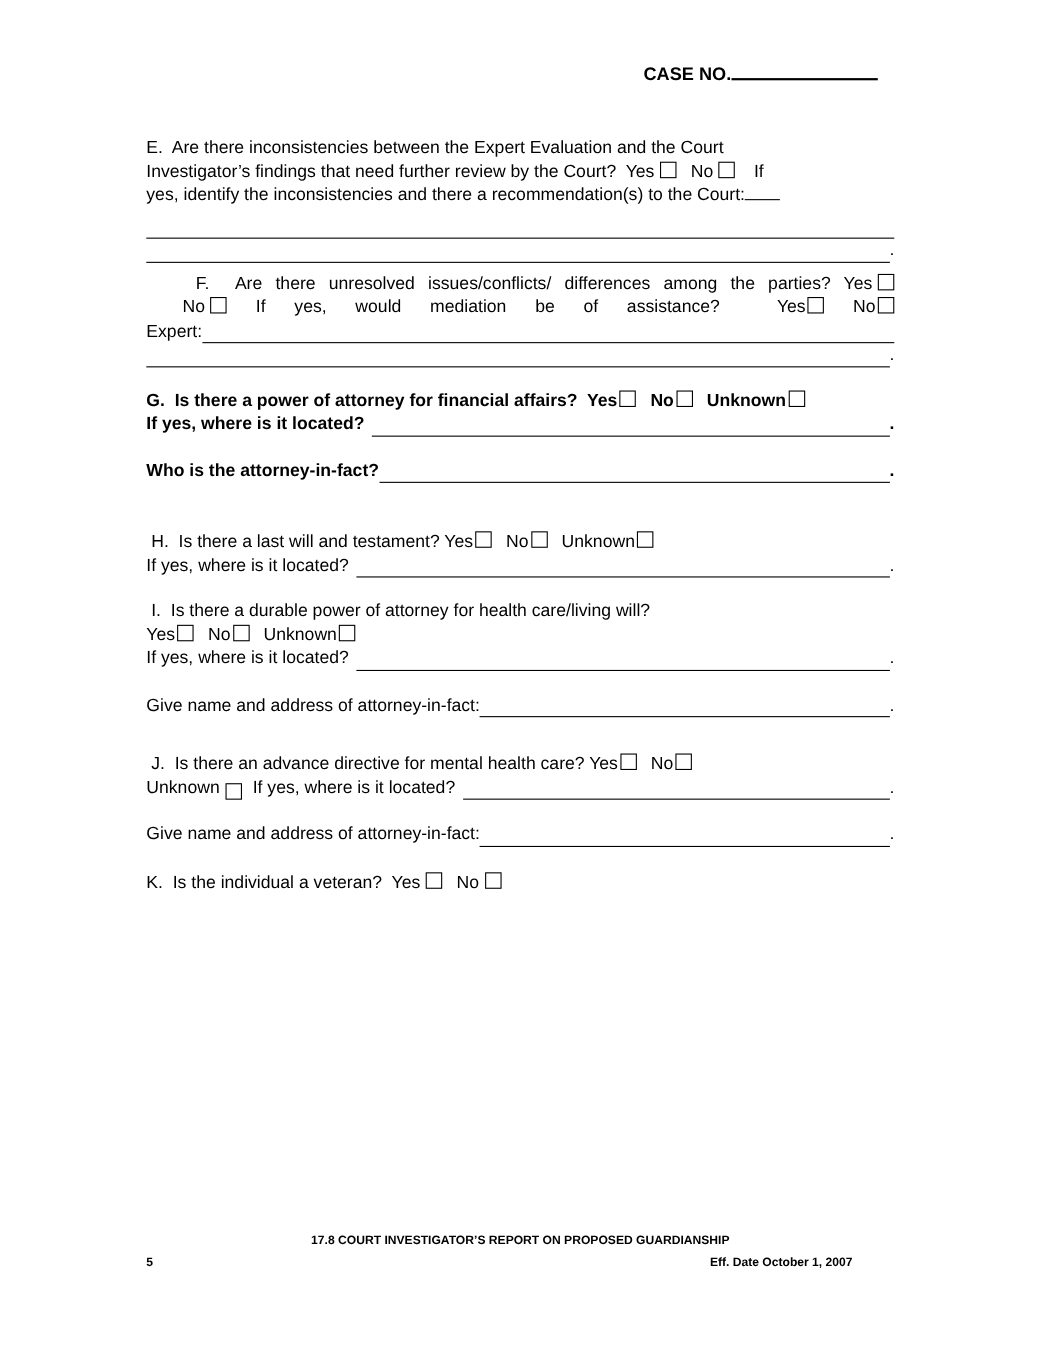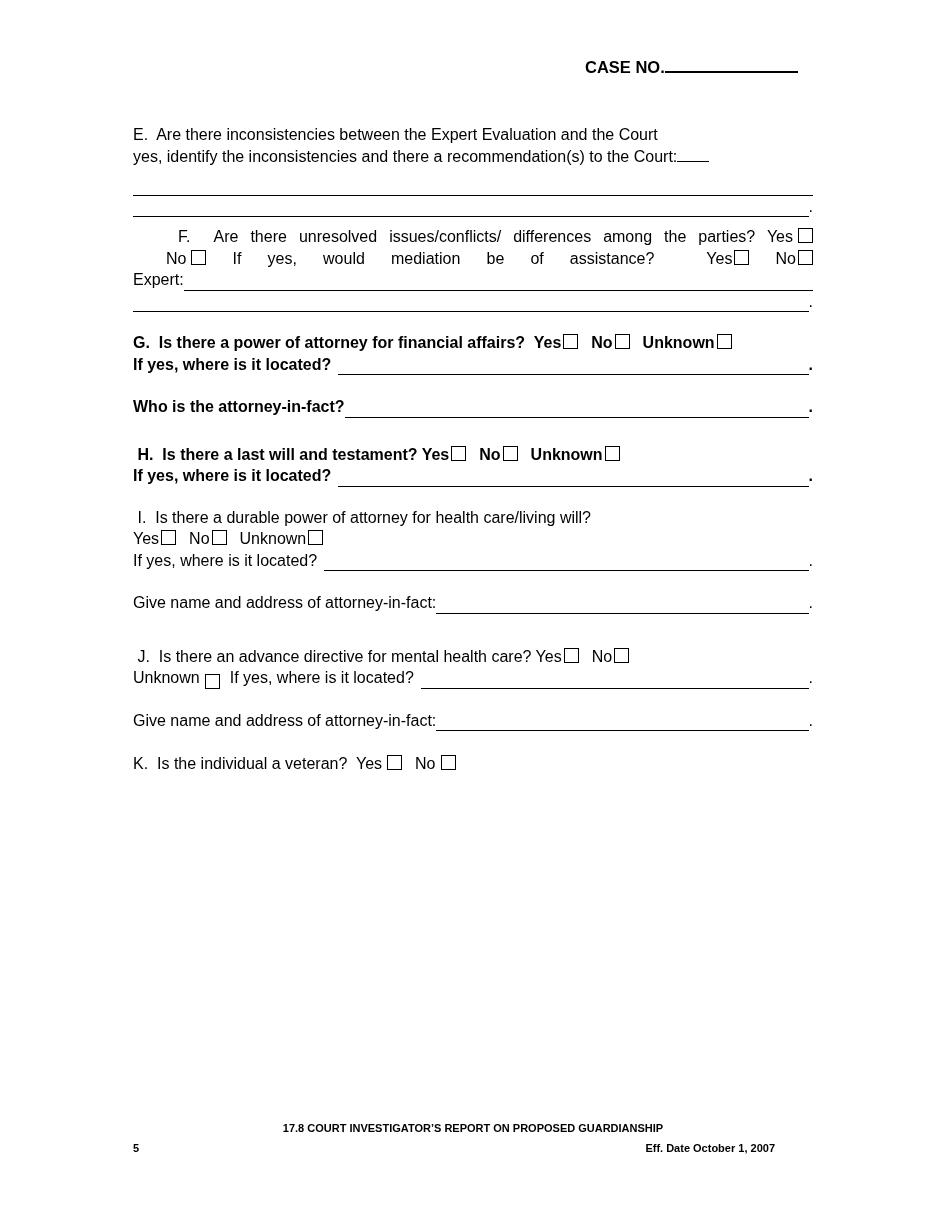--- a/index.html
+++ b/index.html
@@ -63,21 +63,21 @@
     flex: 1;
     height: 2px;
     border-bottom: 1.6px solid #000;
   }
   .fill.g { margin-left: 7px; }
   .lgap { margin-left: 10px; }
   .mt7  { margin-top: 7px; }
   .sec-f { margin-top: 9px; }
   .sec-g { margin-top: 20px; font-weight: bold; }
   .sub-row { margin-top: 21px; }
-  .sec-h { margin-top: 26px; font-weight: bold; }
+  .sec-h { margin-top: 43px; }
   .sec-i { margin-top: 20px; }
   .sec-j { margin-top: 32px; }
   .sec-k { margin-top: 22px; }
   .footer {
     position: absolute;
     left: 133px;
     top: 1118px;
     width: 680px;
     font-size: 11px;
     font-weight: 700;
@@ -91,20 +91,21 @@
 <body>
 
 <div class="page">
 
   <div class="case-line"><span>CASE NO.</span><span class="case-blank"></span></div>
 
   <div class="content">
 
     <div class="section">
       <div class="tline"><span>E.&nbsp; Are there inconsistencies between the Expert Evaluation and the Court</span></div>
+      <div class="tline nowrap"><span>Investigator’s findings that need further review by the Court?&nbsp; Yes</span><span class="cb sp"></span><span class="wgap">No</span><span class="cb sp"></span><span class="wgap2">If</span></div>
       <div class="tline nowrap"><span>yes, identify the inconsistencies and there a recommendation(s) to the Court:</span><span class="blank-short"></span></div>
       <div class="blankrow mt7">
           <span class="fill"></span>
         </div>
       <div class="blankrow">
           <span class="fill"></span>
           <span>.</span>
         </div>
     </div>
 

